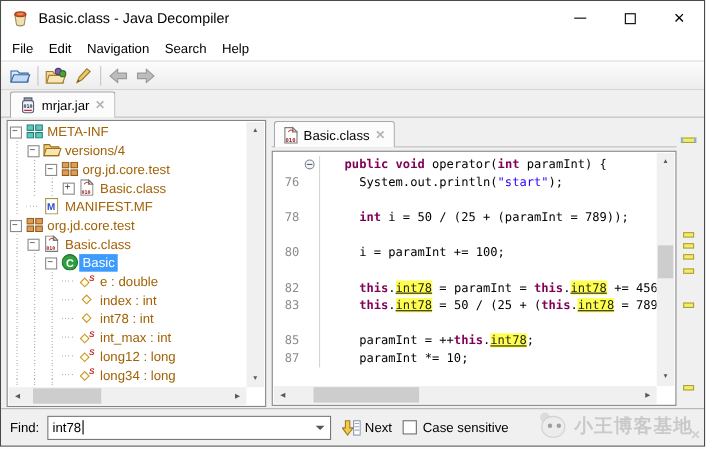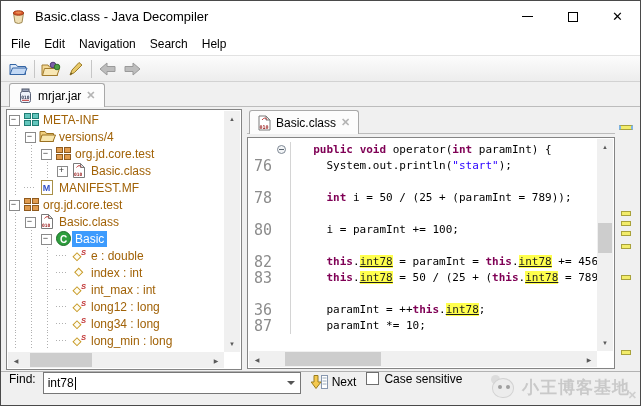--- a/index.html
+++ b/index.html
@@ -54,36 +54,36 @@
   .hsb .left { left:0; top:0; } .hsb .right { right:0; top:0; }
   .vthumb { position:absolute; left:1px; width:14px; background:#cdcdcd; }
   .hthumb { position:absolute; top:1px; height:14px; background:#cdcdcd; }
 
   
   .code-panel { position:absolute; left:246px; top:0; width:368px; height:264px; }
   .codetab-row { height:26px; border-bottom:1px solid #bcbcbc; display:flex; align-items:flex-end; padding-left:2px; }
   .editor { position:absolute; left:0; top:29px; width:368px; height:232px; background:#fff; border:1px solid #848484; }
   .code-lines { position:absolute; left:1px; top:1px; right:17px; bottom:17px; overflow:hidden; padding-top:3px; }
   .code-row { height:16px; display:flex; font-family:"DejaVu Sans Mono","Liberation Mono",monospace; font-size:11px; line-height:16px; }
-  .cr-num { width:26px; flex:none; text-align:right; padding-right:3px; color:#8c8c8c; font-size:15px; }
+  .cr-num { width:26px; flex:none; text-align:right; padding-right:3px; color:#8c8c8c; font-size:11px; }
   .cr-fold { width:16px; flex:none; position:relative; border-right:1px solid #d4d4d4; }
   .fold-minus { position:absolute; left:2px; top:3px; width:9px; height:9px; border:1px solid #7e8894; border-radius:50%; background:#f3f5f7; }
   .fold-minus::after { content:""; position:absolute; left:1px; top:3px; width:5px; height:1px; background:#5a6470; }
   .cr-code { white-space:pre; padding-left:9px; color:#000; }
   .tok-kw { color:var(--kw); font-weight:bold; }
   .tok-str { color:var(--str); }
   .tok-hl { background:var(--hl); color:#1e1e1e; text-decoration:underline; }
 
   
   .marker-strip { position:absolute; left:618px; top:2px; width:15px; height:258px; background:#f0f0f0; }
   .mark { position:absolute; left:2px; width:10px; height:5px; background:#f3ec6a; border:1px solid #a9a23b; }
   .mark.current { left:0; width:14px; border-left:2px solid #7db4ea; border-right:2px solid #7db4ea; }
 
   
-  .findbar { position:absolute; left:0; bottom:0; width:641px; height:34px; background:#f0f0f0; border-top:1px solid #b2b2b2; display:flex; align-items:flex-start; padding-left:8px; font-size:12px; gap:7px; }
+  .findbar { position:absolute; left:0; bottom:0; width:641px; height:34px; background:#f0f0f0; border-top:1px solid #b2b2b2; display:flex; align-items:center; padding-left:8px; font-size:12px; gap:7px; }
   .find-combo { position:relative; width:258px; height:22px; background:#fff; border:1px solid #777; display:flex; align-items:center; padding-left:4px; }
   .caret { width:1px; height:13px; background:#000; margin-left:1px; }
   .combo-arrow { position:absolute; right:5px; top:8px; width:0; height:0; border-left:4px solid transparent; border-right:4px solid transparent; border-top:4px solid #555; }
   .find-btn { display:flex; align-items:center; gap:4px; padding:2px 3px; }
   .chk { width:13px; height:13px; background:#fff; border:1px solid #6e6e6e; }
   .chk-label { margin-left:-2px; }
   .findbar-close { position:absolute; right:5px; bottom:3px; color:#cfcfcf; font-size:11px; font-weight:bold; }
 
   
   .watermark { position:absolute; right:10px; bottom:6px; display:flex; align-items:flex-end; gap:5px; pointer-events:none; z-index:10; }
@@ -309,20 +309,32 @@
             <span class="ind"></span>
             <span class="ind"></span>
             <span class="ind"></span>
             <span class="tg none"></span>
             <span class="t-icon">
               <svg width="17" height="15" viewBox="0 0 17 15">
                 <rect x="5" y="4.5" width="5.5" height="5.5" transform="rotate(45 7.8 7.2)" fill="#fffdf2" stroke="#c89b28"></rect>
               </svg>
             </span>
             <span class="lbl">index : int</span>
+          </div>
+          <div class="tree-row">
+            <span class="ind"></span>
+            <span class="ind"></span>
+            <span class="ind"></span>
+            <span class="tg none"></span>
+            <span class="t-icon">
+              <svg width="17" height="15" viewBox="0 0 17 15">
+                <rect x="5" y="4.5" width="5.5" height="5.5" transform="rotate(45 7.8 7.2)" fill="#fffdf2" stroke="#c89b28"></rect>
+              </svg>
+            </span>
+            <span class="lbl">int78 : int</span>
           </div>
           <div class="tree-row">
             <span class="ind"></span>
             <span class="ind"></span>
             <span class="ind"></span>
             <span class="tg none"></span>
             <span class="t-icon">
               <svg width="17" height="15" viewBox="0 0 17 15">
                 <rect x="3.2" y="6" width="5.5" height="5.5" transform="rotate(45 6 8.8)" fill="#fffdf2" stroke="#c89b28"></rect>
                 <text x="10" y="7" font-size="7.5" font-weight="bold" font-style="italic" fill="#c03030">S</text>
@@ -442,21 +454,21 @@
               <span class="cr-num">83</span>
               <span class="cr-fold"></span>
               <span class="cr-code"><span class="tok-plain">    </span><span class="tok-kw">this</span><span class="tok-plain">.</span><span class="tok-hl">int78</span><span class="tok-plain"> = 50 / (25 + (</span><span class="tok-kw">this</span><span class="tok-plain">.</span><span class="tok-hl">int78</span><span class="tok-plain"> = 789</span></span>
             </div>
             <div class="code-row">
               <span class="cr-num"></span>
               <span class="cr-fold"></span>
               <span class="cr-code"></span>
             </div>
             <div class="code-row">
-              <span class="cr-num">36</span>
+              <span class="cr-num">85</span>
               <span class="cr-fold"></span>
               <span class="cr-code"><span class="tok-plain">    paramInt = ++</span><span class="tok-kw">this</span><span class="tok-plain">.</span><span class="tok-hl">int78</span><span class="tok-plain">;</span></span>
             </div>
             <div class="code-row">
               <span class="cr-num">87</span>
               <span class="cr-fold"></span>
               <span class="cr-code"><span class="tok-plain">    paramInt *= 10;</span></span>
             </div>
           </div>
         <div class="vsb">

